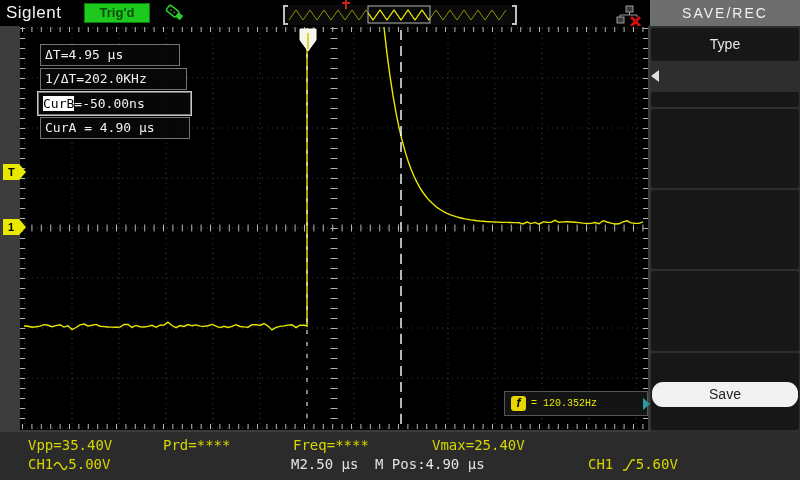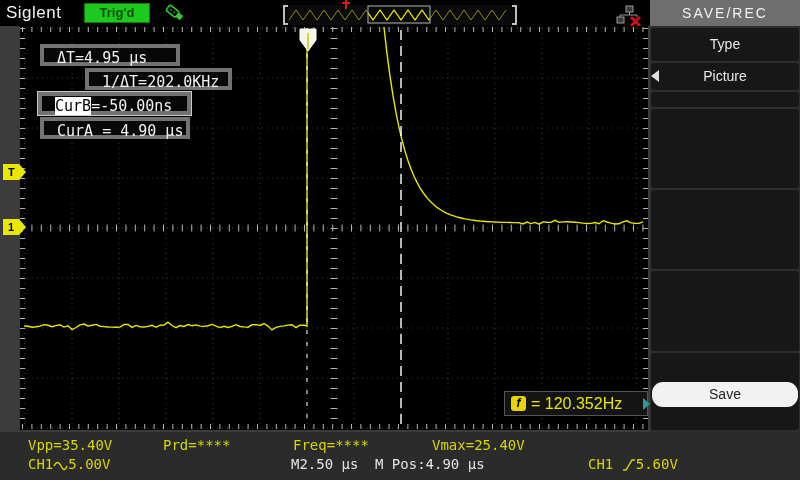--- a/index.html
+++ b/index.html
@@ -40,36 +40,36 @@
   #scope-svg { position:absolute; left:20px; top:26px; }
 
   
   .ch-marker { position:absolute; left:3px; width:23px; height:16px; background:#e8e800;
                color:#000; font-size:11px; font-weight:bold; line-height:16px; padding-left:5px;
                clip-path:polygon(0 0,70% 0,100% 50%,70% 100%,0 100%); }
   #marker-trig { top:164px; }
   #marker-ch1 { top:219px; }
 
   
-  .meas { position:absolute; background:rgba(8,8,8,.88); border:4px solid #737373;
-          color:#f0f0f0; font-family:"DejaVu Sans Mono", monospace; font-size:15px;
-          line-height:20px; padding-left:13px; white-space:nowrap; }
+  .meas { position:absolute; background:rgba(8,8,8,.88); border:1px solid #737373;
+          color:#f0f0f0; font-family:"DejaVu Sans Mono", monospace; font-size:13px;
+          line-height:20px; padding-left:4px; white-space:nowrap; }
   #meas-dt   { left:40px; top:44px;  width:140px; height:22px; }
-  #meas-idt  { left:40px; top:68px;  width:147px; height:22px;margin-left:45px; }
+  #meas-idt  { left:40px; top:68px;  width:147px; height:22px; }
   #meas-curb { left:38px; top:92px;  width:153px; height:23px; outline:1px solid #c8c8c8; line-height:21px; }
   #meas-cura { left:40px; top:117px; width:150px; height:22px; }
   #meas-curb .hl { background:#ffffff; color:#000; }
 
   
   #freq-box { position:absolute; left:504px; top:391px; width:144px; height:25px; background:#141414;
               border:1px solid #555; display:flex; align-items:center; }
   #freq-box .fsym { display:inline-block; width:15px; height:15px; margin:0 5px 0 6px; background:#e8d400;
                     border-radius:3px; color:#000; font-size:12px; font-weight:bold; font-style:italic;
                     text-align:center; line-height:15px; }
-  #freq-box .fval { color:#e8e800; font-family:Liberation Sans, sans-serif; font-size:16px; }
+  #freq-box .fval { color:#e8e800; font-family:Liberation Mono, monospace; font-size:10px; }
   #menu-tab-wedge { position:absolute; left:643px; top:398px; width:0; height:0;
                     border-top:6px solid transparent; border-bottom:6px solid transparent;
                     border-left:7px solid #2e9b9b; }
 
   
   #bottombar { position:absolute; left:0; top:432px; width:800px; height:48px; background:#2b2b2b;
                font-family:"DejaVu Sans Mono", monospace; font-size:14px; }
   .sb { position:absolute; white-space:nowrap; }
   .yel { color:#d6d600;text-align:right; } .wht { color:#e3e3e3; }
   #sb-vpp  { left:28px;  top:5px; }
@@ -123,21 +123,20 @@
       <path d="M14.5 7 V10 H5 V12 M14.5 10 H22 V12" fill="none" stroke="#9a9a9a"></path>
       <rect x="2" y="12" width="7" height="6" fill="#3a3a3a" stroke="#9a9a9a"></rect>
       <line x1="16" y1="12" x2="25" y2="21" stroke="#cc1111" stroke-width="3"></line>
       <line x1="25" y1="12" x2="16" y2="21" stroke="#cc1111" stroke-width="3"></line>
     </svg>
   </div>
 
   <div id="menu-header">SAVE/REC</div>
   <div id="menu-body">
     <div class="menu-block" style="top:2px;height:33px;line-height:33px;">Type</div>
-    <div class="menu-block" style="top:37px;height:27px;line-height:27px;">Picture</div>
     <div class="menu-arrow" style="top:44px;"></div>
     <div class="menu-block" style="top:66px;height:15px;"></div>
     <div class="menu-block" style="top:83px;height:79px;"></div>
     <div class="menu-block" style="top:164px;height:79px;"></div>
     <div class="menu-block" style="top:245px;height:80px;"></div>
     <div class="menu-block" style="top:327px;height:77px;"></div>
     <button id="save-btn">Save</button>
   </div>
 
   <div id="frame"></div>

